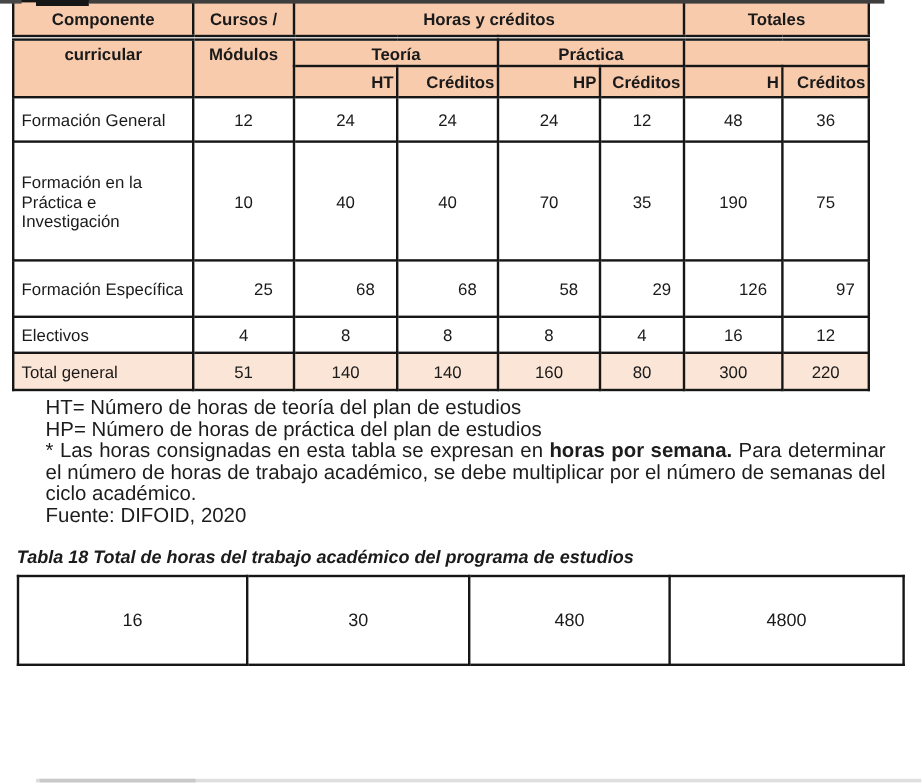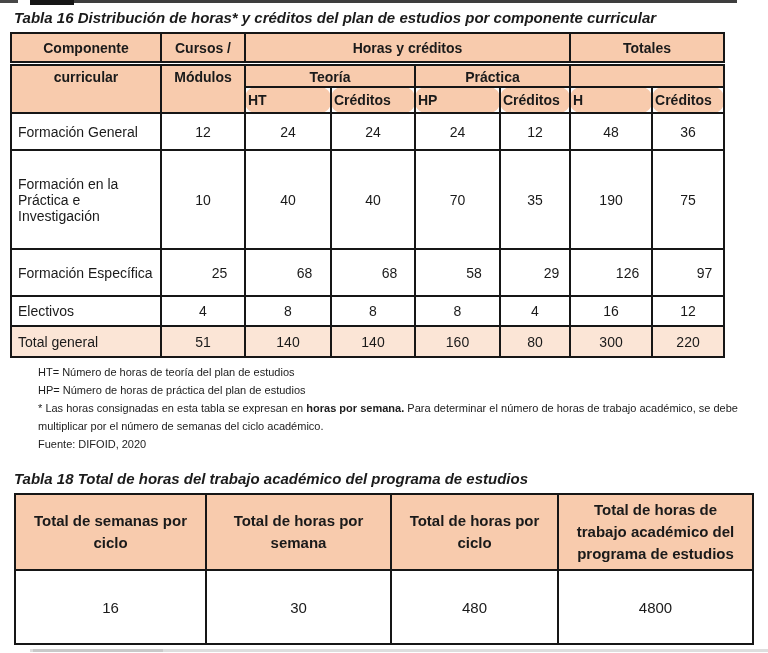--- a/index.html
+++ b/index.html
@@ -18,51 +18,50 @@
   .tbl-title{margin:9px 0 6px 14px;font-size:15px;font-weight:bold;font-style:italic;color:#1b1b1b;}
 
   table{border-collapse:collapse;table-layout:fixed;}
   td,th{border:2px solid #161616;font-size:14px;color:#1a1a1a;overflow:hidden;}
 
   
   .t16{margin-left:10px;width:715px;}
   .t16 .rowA td{height:25px;font-weight:bold;text-align:center;border-bottom:5px double #161616;padding:1px 2px;}
   .t16 .rowB td{font-weight:bold;text-align:center;vertical-align:top;padding:3px 2px 1px;}
   .t16 .rowB .span2{vertical-align:top;margin-left:20px;}
-  .t16 .rowC td{height:22px;font-weight:bold;text-align:left;padding:1px 2px;border-radius:11px;}
+  .t16 .rowC td{height:22px;font-weight:bold;text-align:right;padding:1px 2px;}
   .t16 td.hdr{background:#F8CBAD;}
   .t16 .data td{text-align:center;padding:2px 3px;}
   .t16 .data td.lbl{text-align:left;padding-left:6px;}
   .t16 .r1 td{height:31px;}
   .t16 .r2 td{height:93px;border-radius:13px;}
   .t16 .r3 td{height:41px;padding-left:36px;}
   .t16 .r4 td{height:24px;}
   .t16 .total td{height:25px;background:#FBE5D6;}
 
   
-  .notes{margin:5px 0 0 38px;width:700px;font-size:11px;line-height:18px;color:#1c1c1c;}
+  .notes{margin:5px 0 0 38px;width:700px;font-size:17px;line-height:18px;color:#1c1c1c;}
   .note-par{text-align:justify;text-align-last:left;}
 
   
   .t18{margin-left:14px;width:738px;}
   .t18 .hrow td{background:#F8CBAD;font-weight:bold;font-size:15px;text-align:center;height:68px;padding:3px 8px;line-height:1.45;}
   .t18 .drow td{height:70px;font-size:15px;text-align:center;}
 </style>
 </head>
 <body>
 
 <div class="page">
 
   <div class="top-strip">
     <span class="ts1"></span>
     <span class="ts2"></span>
     <span class="ts3"></span>
   </div>
 
-  <div class="tbl-title">Tabla 16 Distribución de horas* y créditos del plan de estudios por componente curricular</div>
 
   <table class="t16">
     <colgroup>
       <col style="width:150px">
         <col style="width:84px">
         <col style="width:86px">
         <col style="width:84px">
       <col style="width:85px">
         <col style="width:70px">
         <col style="width:82px">
@@ -153,26 +152,20 @@
   <div class="tbl-title" style="margin-top:17px;">Tabla 18 Total de horas del trabajo académico del programa de estudios</div>
 
   <table class="t18">
     <colgroup>
       <col style="width:191px">
         <col style="width:185px">
         <col style="width:167px">
         <col style="width:195px">
     </colgroup>
     <tbody>
-        <tr class="hrow">
-      <td>Total de semanas por ciclo</td>
-      <td>Total de horas por semana</td>
-      <td>Total de horas por ciclo</td>
-      <td>Total de horas de trabajo académico del programa de estudios</td>
-    </tr>
     <tr class="drow">
       <td>16</td>
       <td>30</td>
       <td>480</td>
       <td>4800</td>
     </tr>
   </tbody>
     </table>
 
   <div class="bottom-strip">

